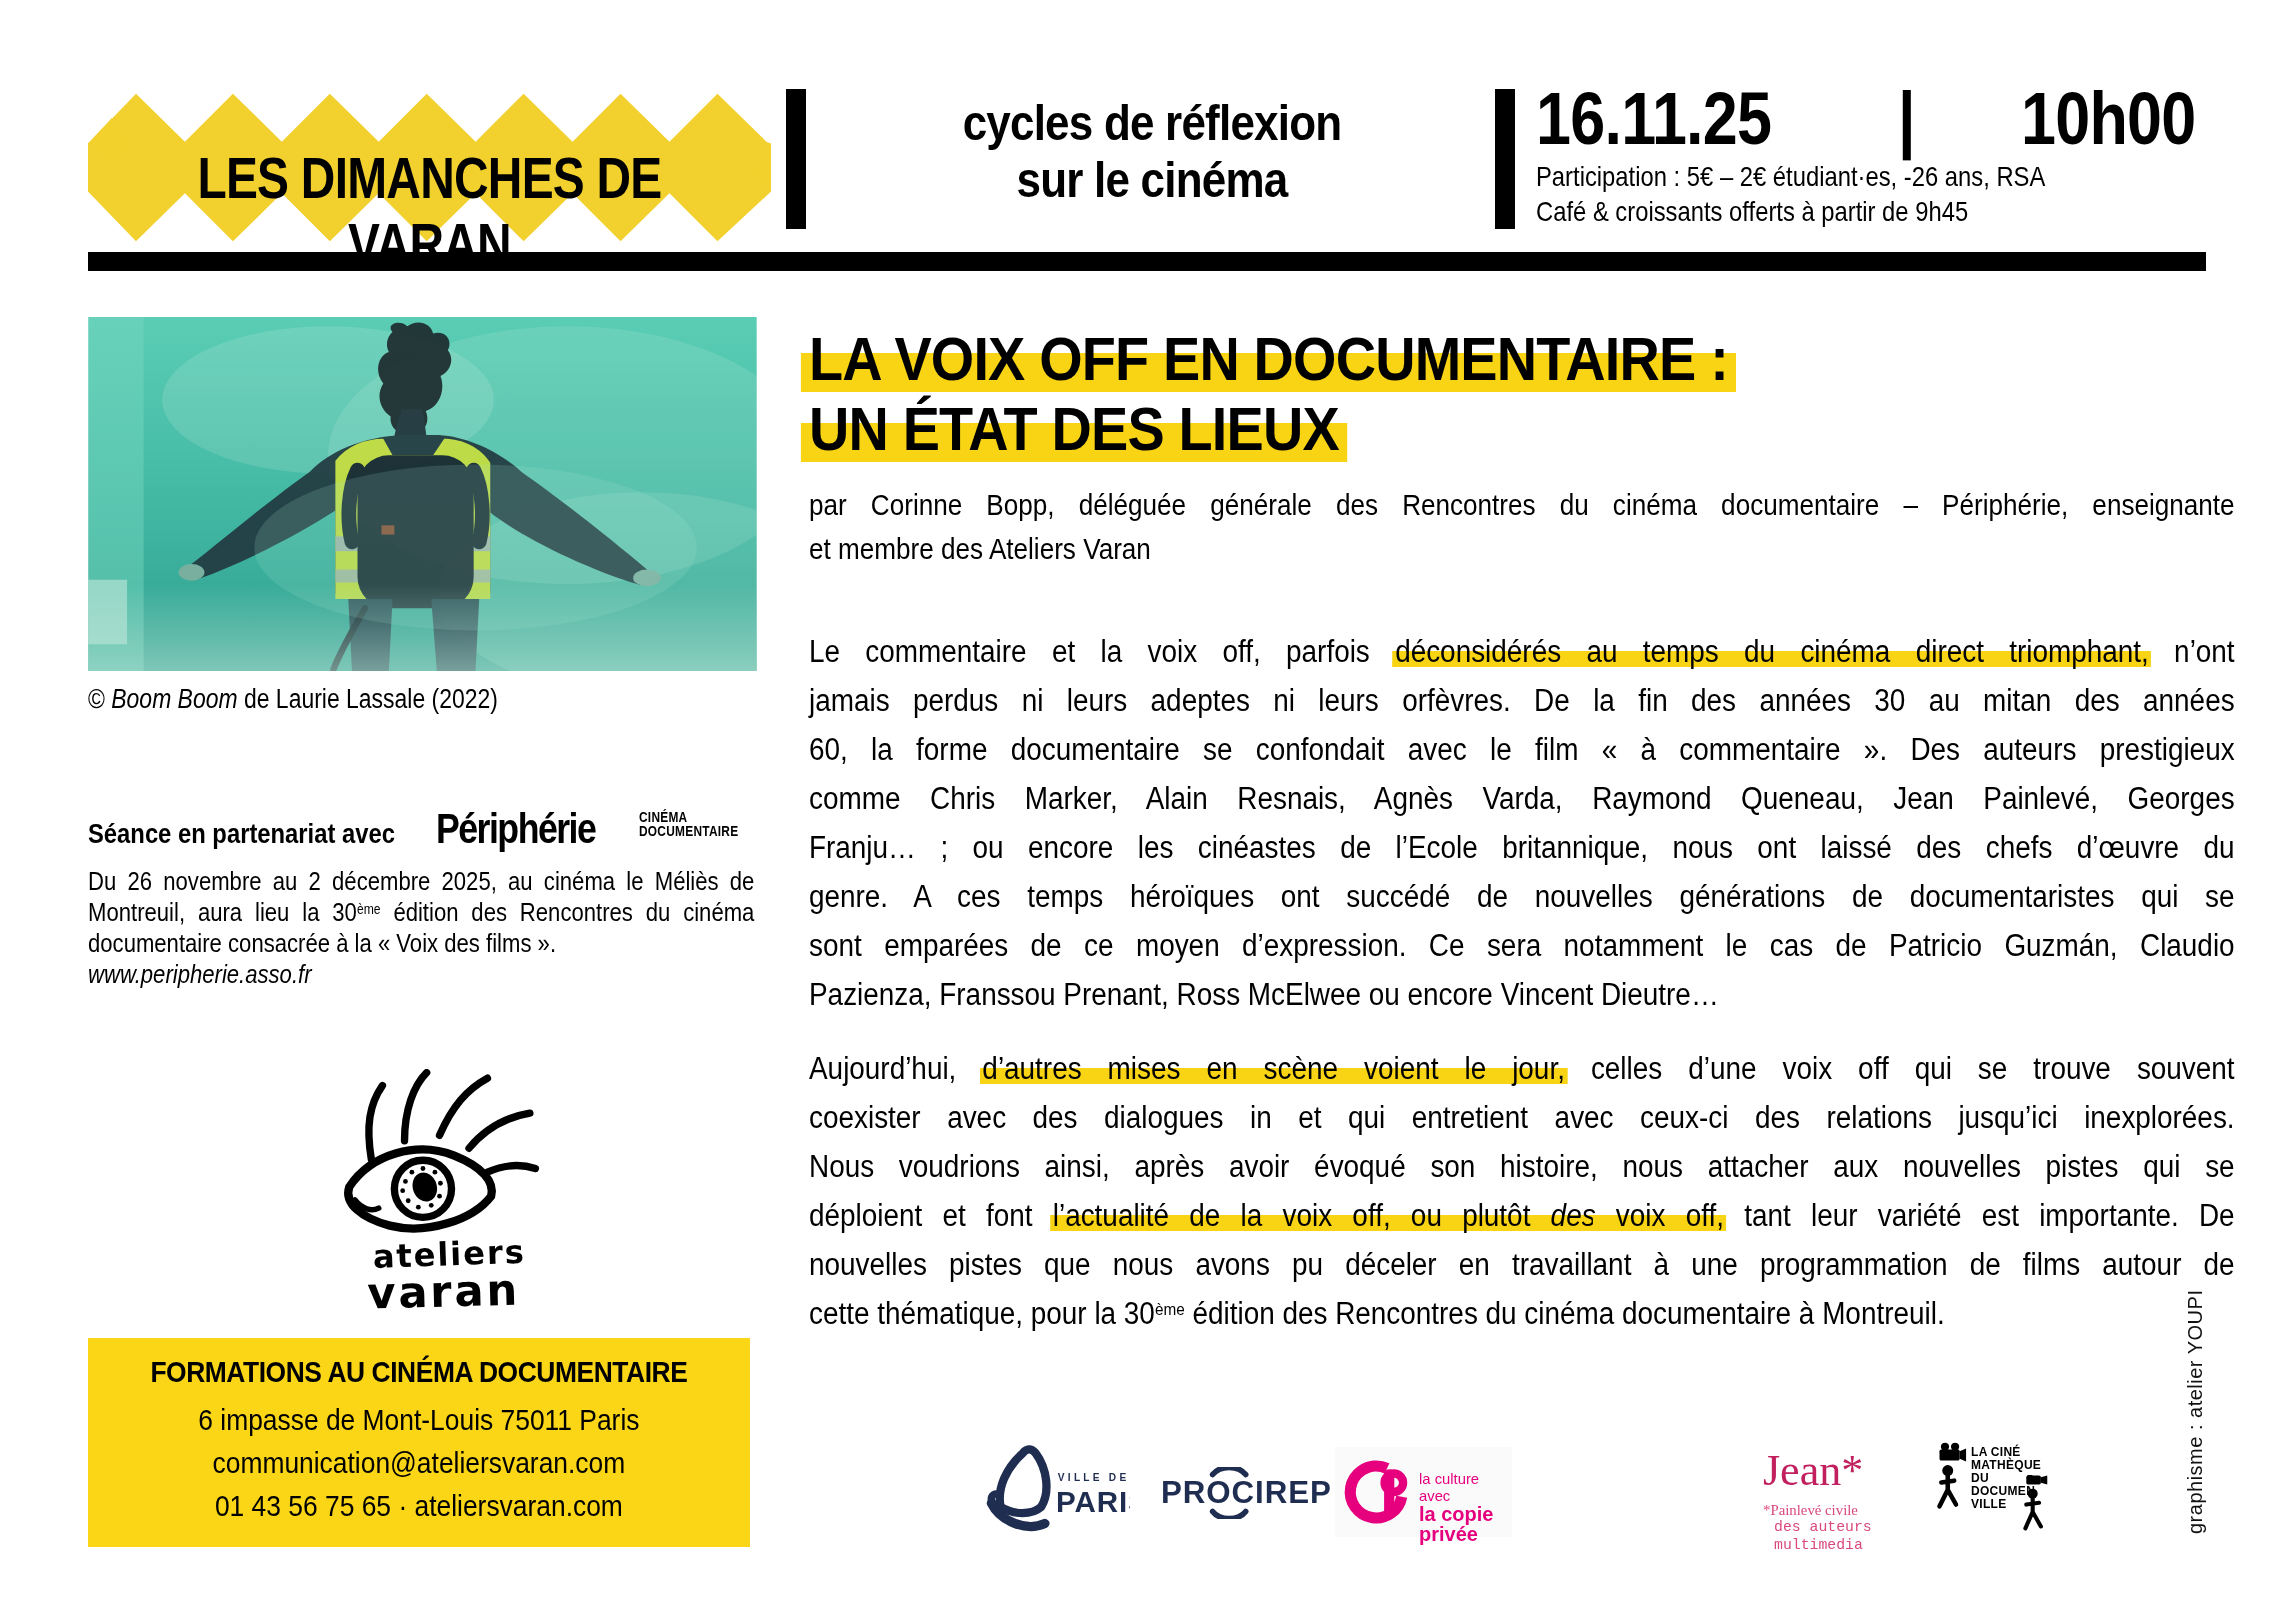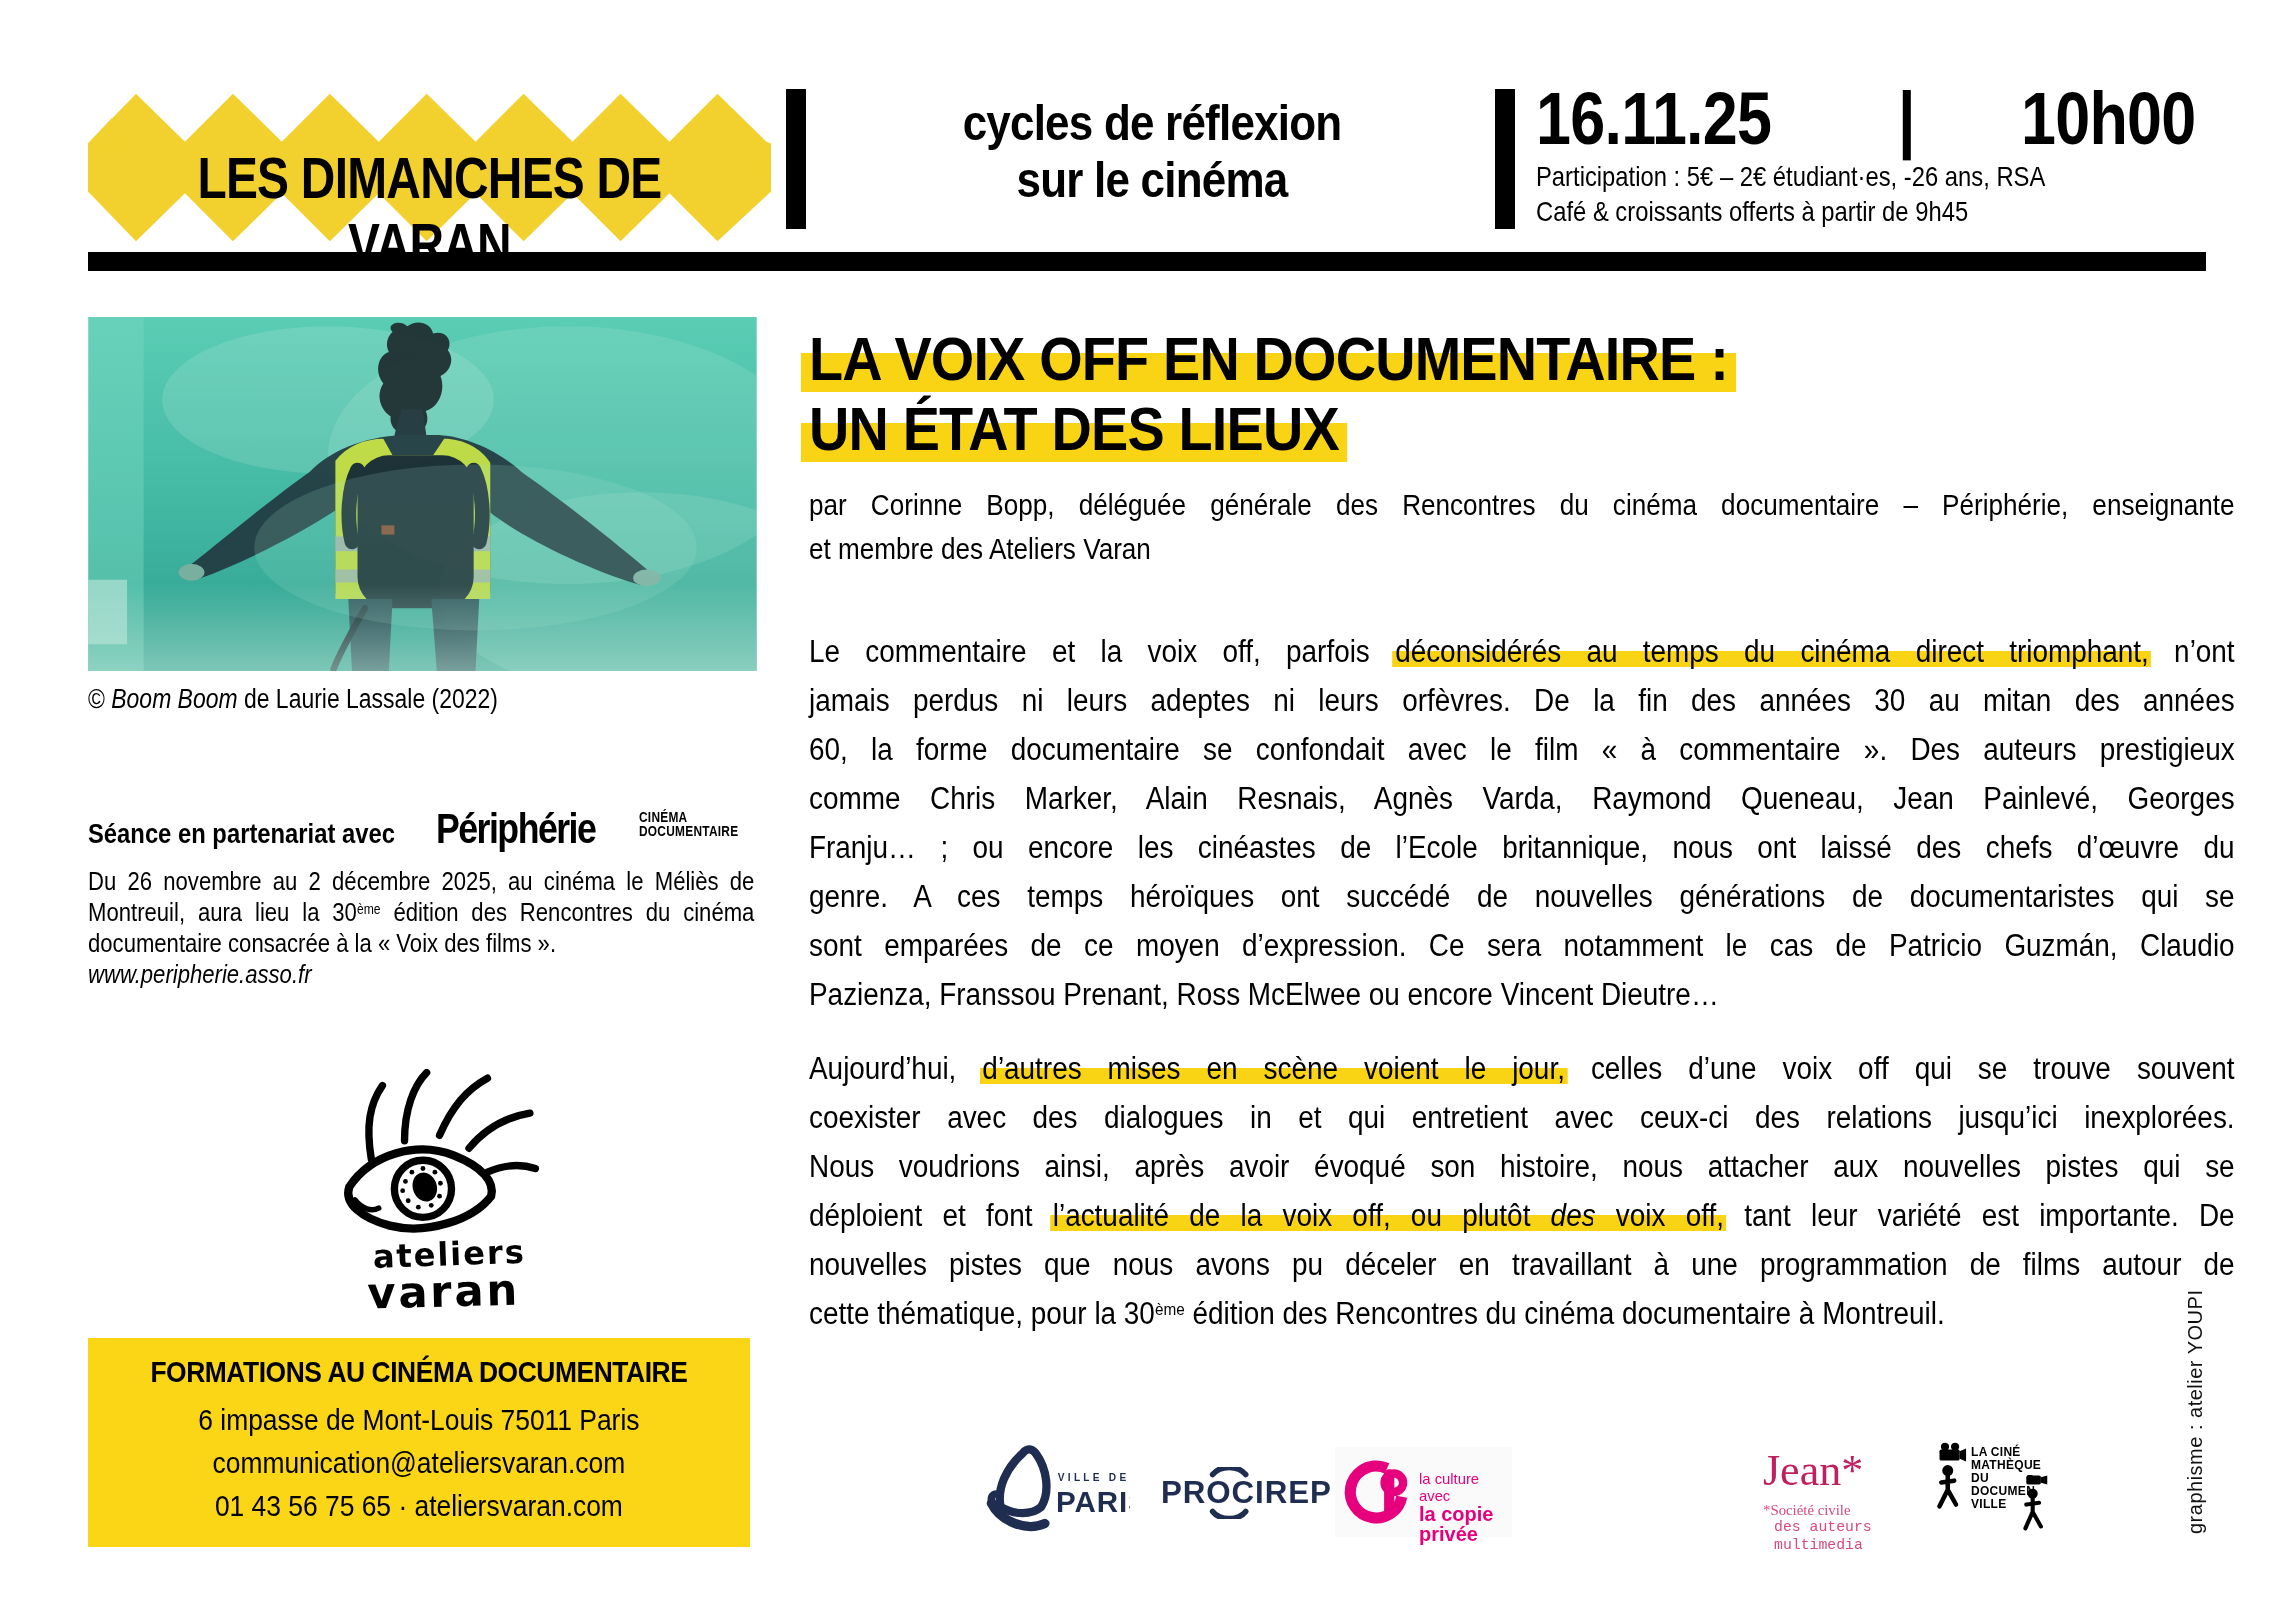--- a/index.html
+++ b/index.html
@@ -259,21 +259,21 @@
     </svg>
     <div class="abs" style="left:84px;top:24px;">
       <div class="cp-line1">la culture avec</div>
       <div class="cp-line2">la copie privée</div>
     </div>
   </div>
 
 
   <div class="abs" style="left:1763px;top:1445px;width:166px;height:96px;">
     <div class="scam-word">Jean*</div>
-    <div class="scam-sub" style="margin-top:5.5px;">*Société civile</div>
+    <div class="scam-sub" style="margin-top:5.5px;">*Painlevé civile</div>
     <div class="scam-sub" style="margin-left:11px;font-family:Liberation Mono, monospace;">des auteurs multimedia</div>
   </div>
 
   <div class="abs" style="left:1934px;top:1442px;width:129px;height:103px;">
     <svg class="abs" style="left:0;top:0;" width="33" height="70" viewBox="0 0 36 76">
       <g fill="#000">
         <circle cx="12" cy="5" r="4.5"></circle>
           <circle cx="23" cy="5" r="4.5"></circle>
         <rect x="6" y="8" width="22" height="12" rx="2"></rect>
           <path d="M28,10 L35,7 L35,21 L28,18 Z"></path>

